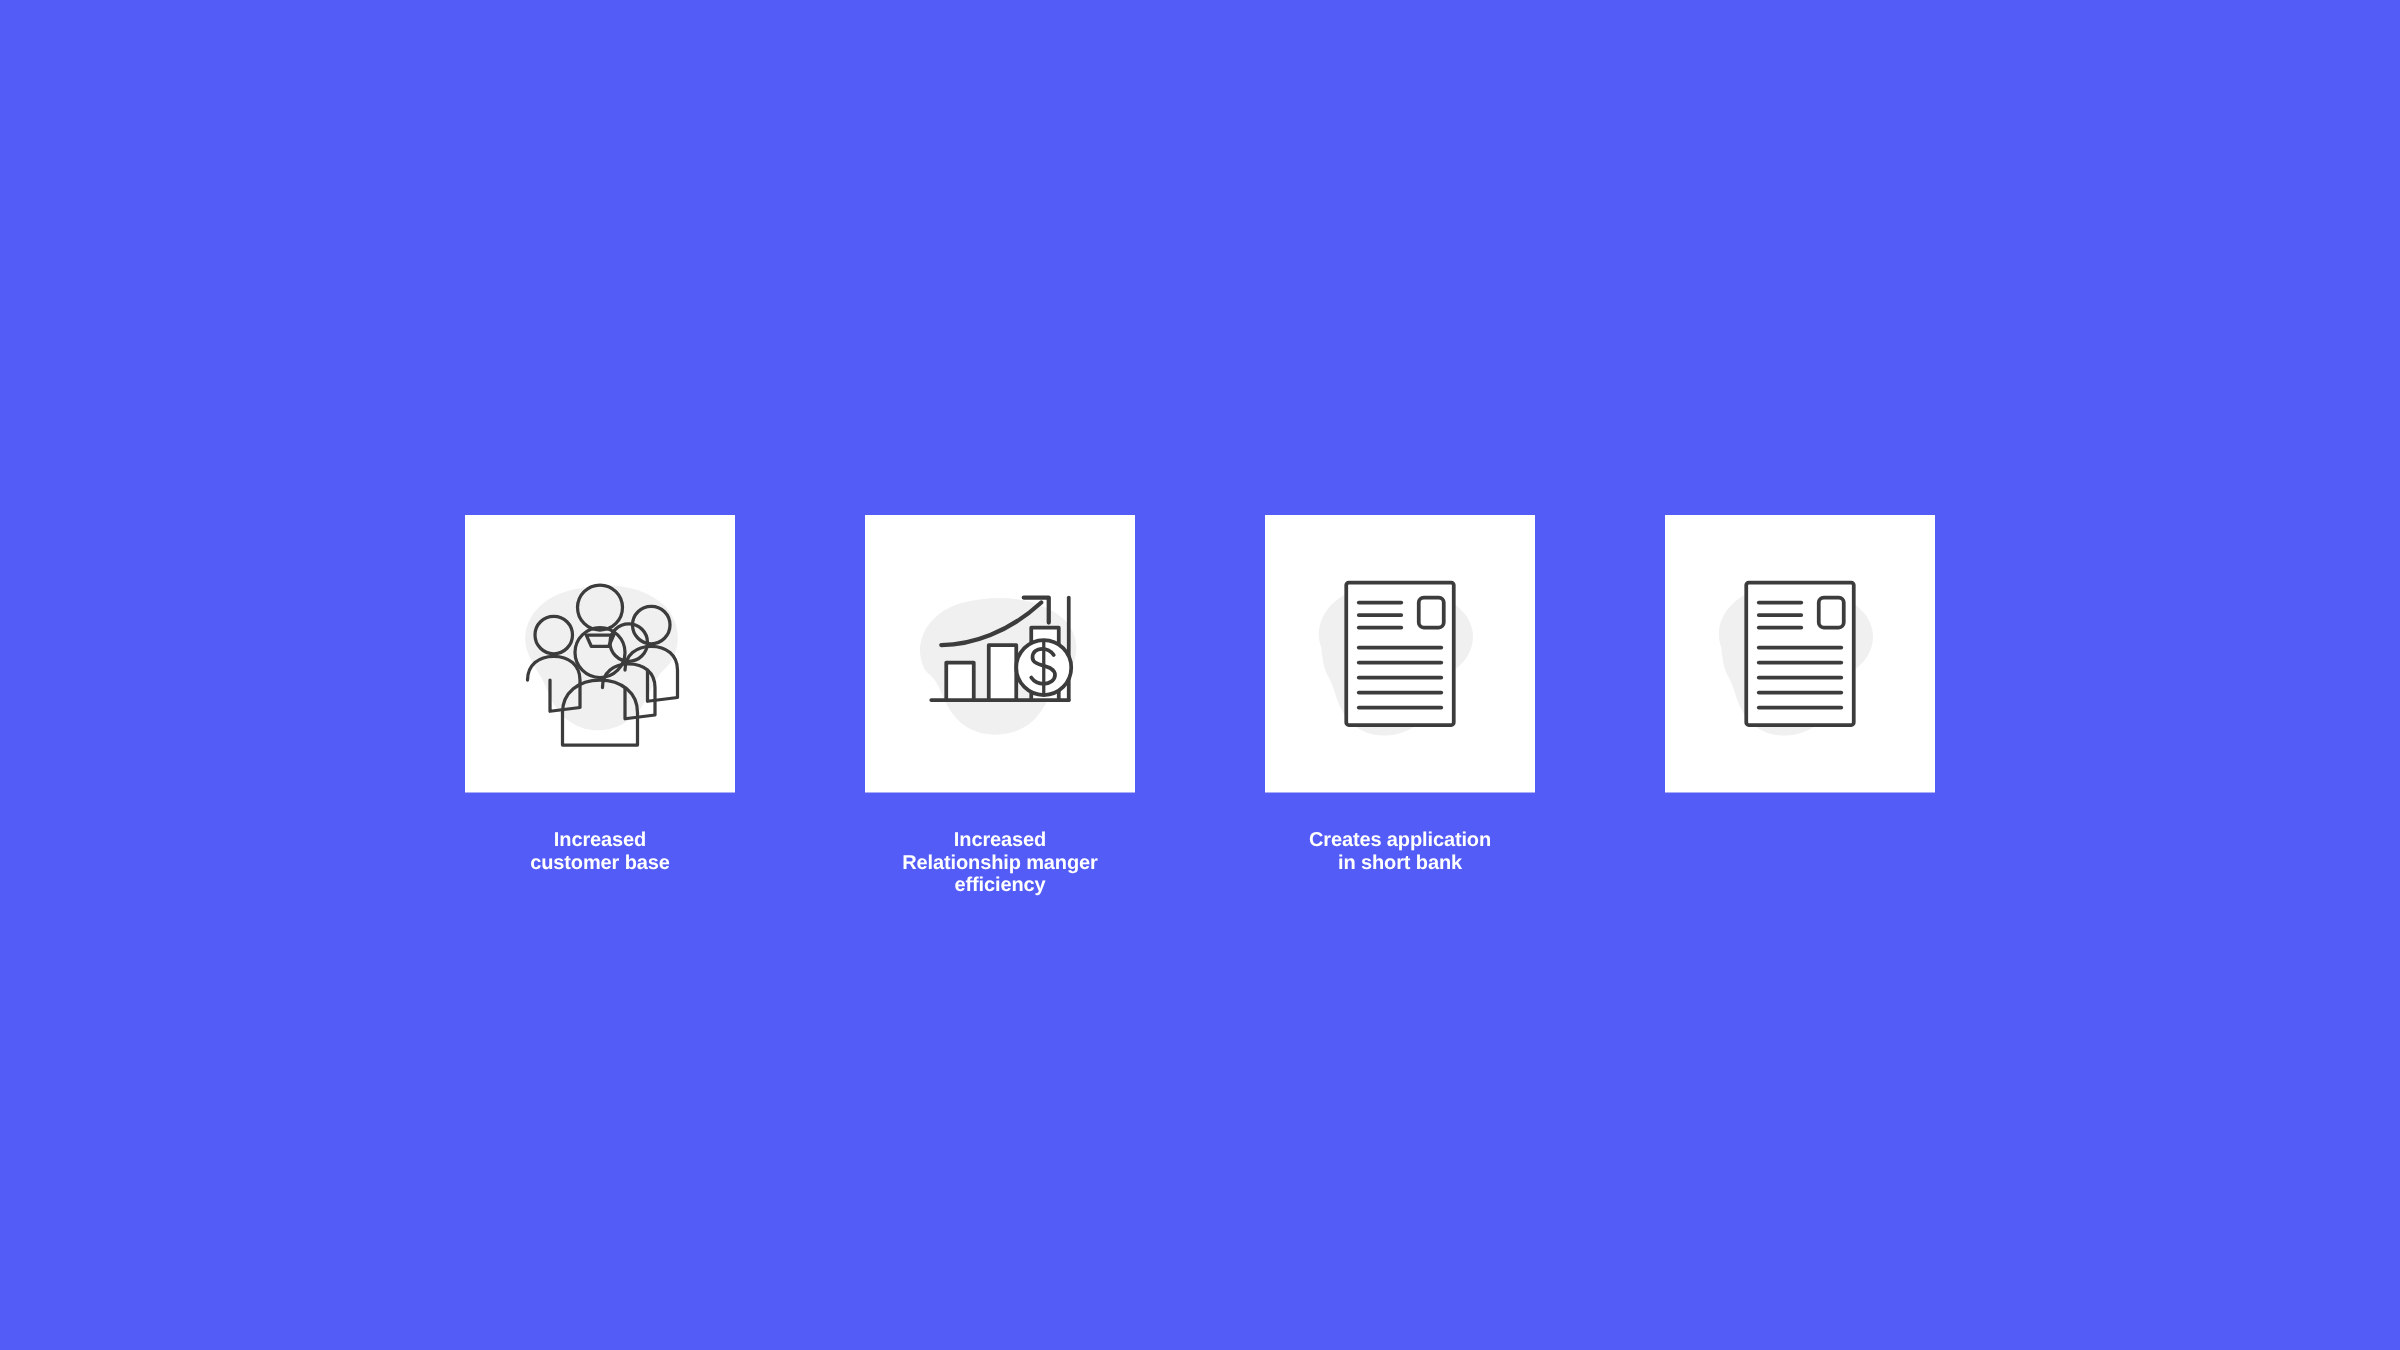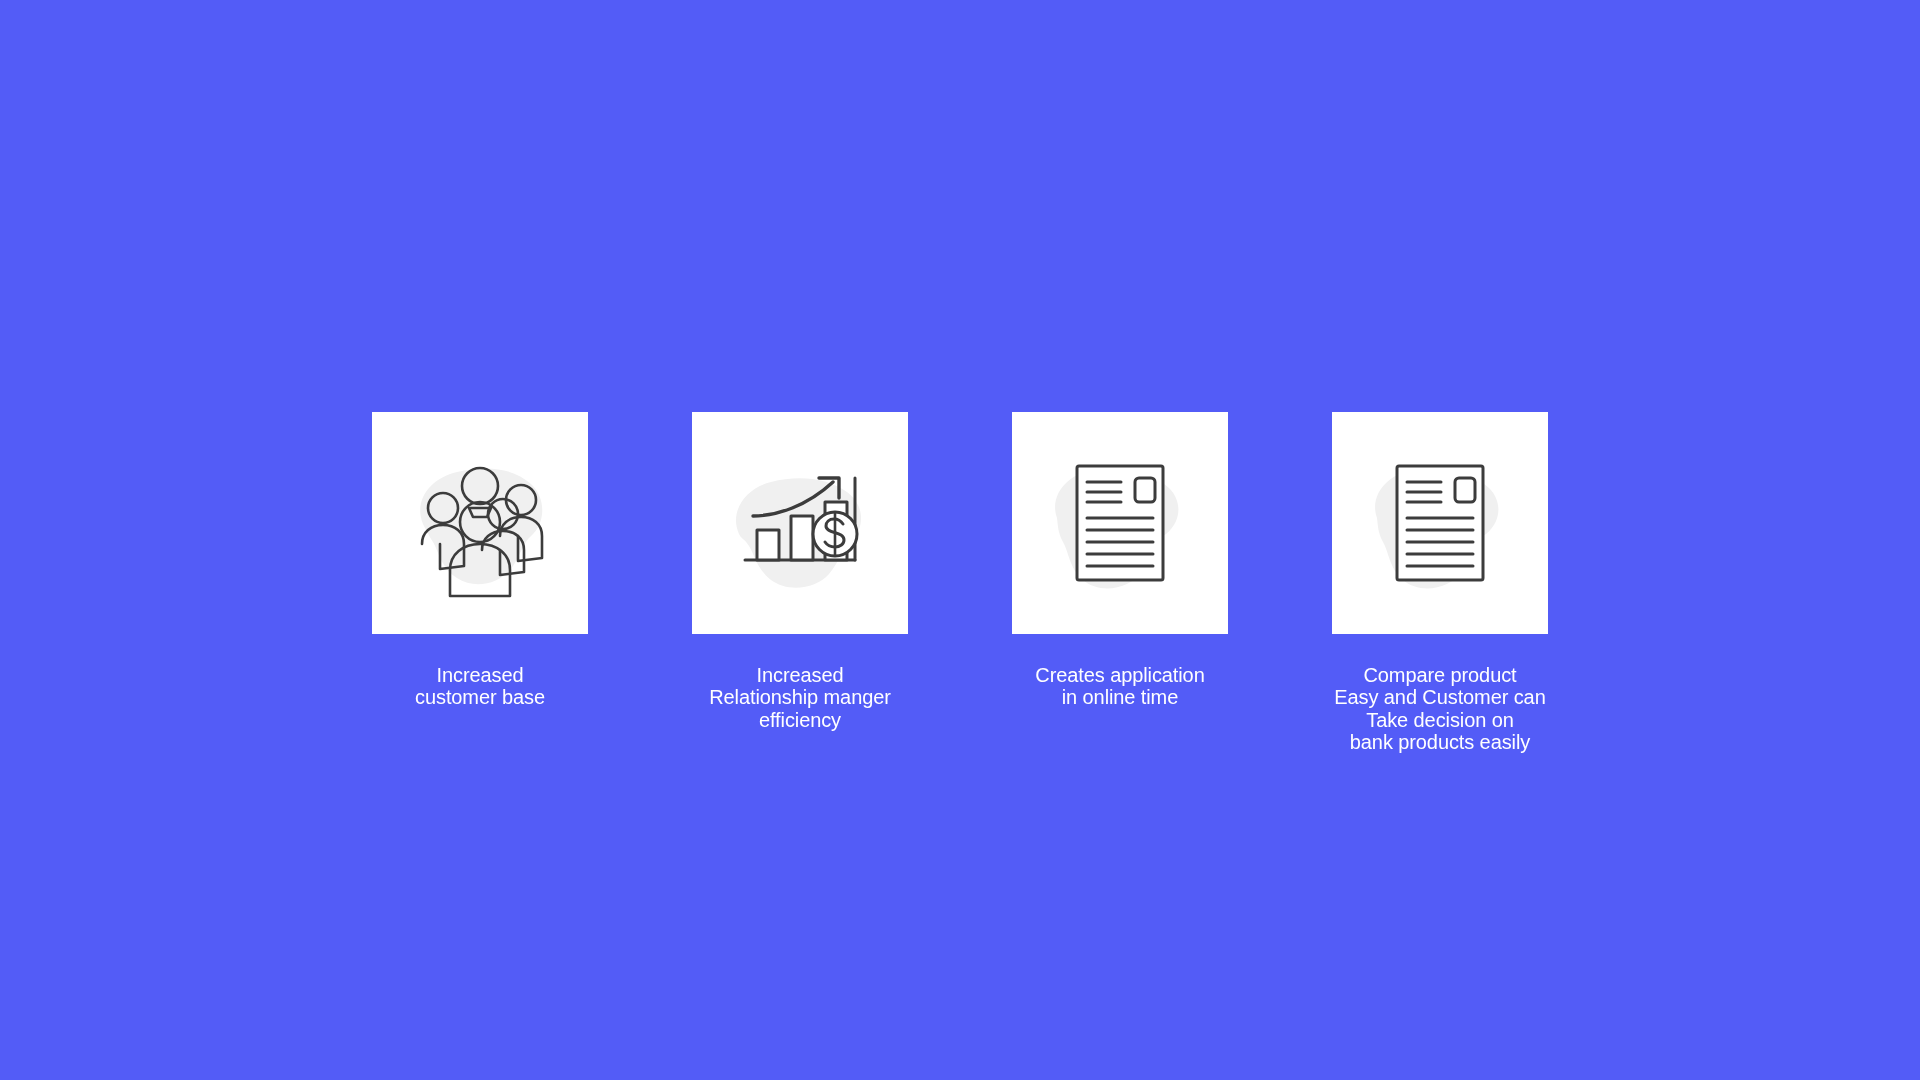--- a/index.html
+++ b/index.html
@@ -43,22 +43,22 @@
     flex:0 0 auto;
   }
 
   .icon-card svg { display:block; }
 
   .benefit-label {
     margin-top:30px;
     width:260px;
     text-align:center;
     color:#ffffff;
-    font-size:20px;
-    font-weight:normal;
+    font-size:16px;
+    font-weight:bold;
     line-height:1.12;
     letter-spacing:-0.1px;
     white-space:pre-line;
   }
   .benefit-item.wide .benefit-label { width:290px; }
 </style>
 </head>
 <body>
 
 <div class="benefits-row">
@@ -127,21 +127,21 @@
             <path d="M52 80 h66"></path>
             <path d="M52 92 h66"></path>
             <path d="M52 104 h66"></path>
             <path d="M52 116 h66"></path>
             <path d="M52 128 h66"></path>
           </g>
         </svg>
       </span>
     </div>
     <div class="benefit-label">Creates application
-in online time</div>
+in short bank</div>
   </div>
 
   <div class="benefit-item wide">
     <div class="icon-card">
       <span>
         <svg width="170" height="170" viewBox="0 0 170 170">
           <path d="M22 80 C14 58 32 36 58 32 C88 27 118 34 134 50 C150 66 144 88 128 98 C116 106 114 120 106 134 C94 152 64 156 48 142 C34 130 34 114 28 104 C23 95 23 88 22 80 Z" fill="#f0f0f0"></path>
           <g fill="none" stroke="#3c3c3c" stroke-width="3" stroke-linejoin="round" stroke-linecap="round">
             <rect x="42" y="28" width="86" height="114" rx="2" fill="#ffffff"></rect>
             <rect x="100" y="40" width="20" height="24" rx="4"></rect>
@@ -150,19 +150,15 @@
             <path d="M52 64 h34"></path>
             <path d="M52 80 h66"></path>
             <path d="M52 92 h66"></path>
             <path d="M52 104 h66"></path>
             <path d="M52 116 h66"></path>
             <path d="M52 128 h66"></path>
           </g>
         </svg>
       </span>
     </div>
-    <div class="benefit-label">Compare product
-Easy and Customer can
-Take decision on
-bank products easily</div>
   </div>
 
 </div>
 
 </body></html>

